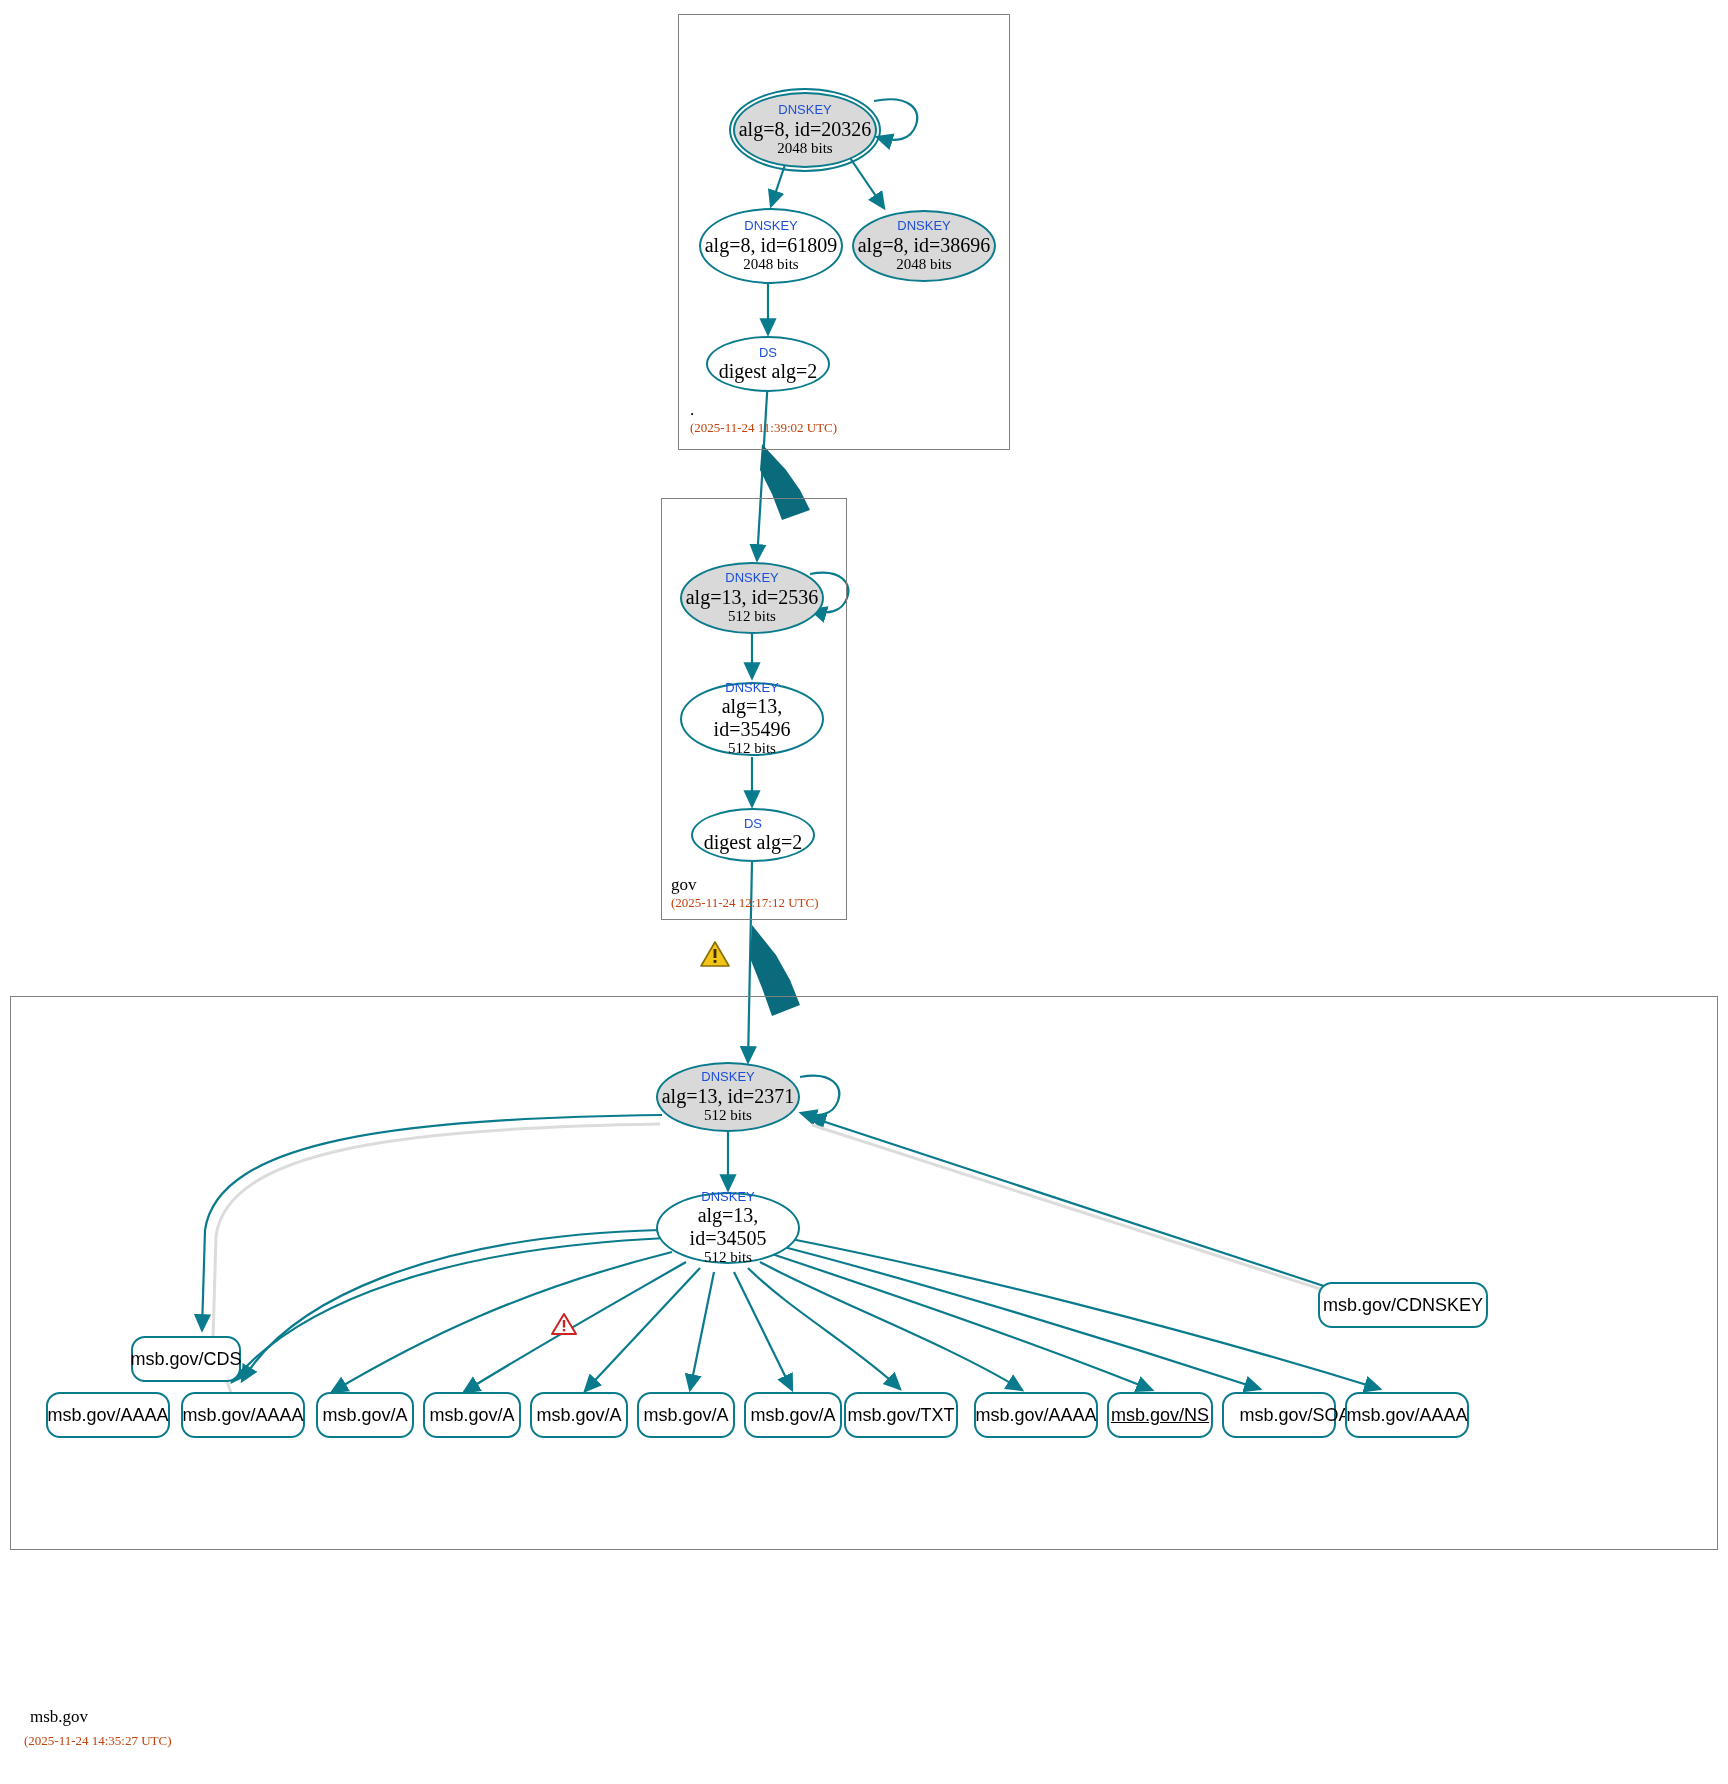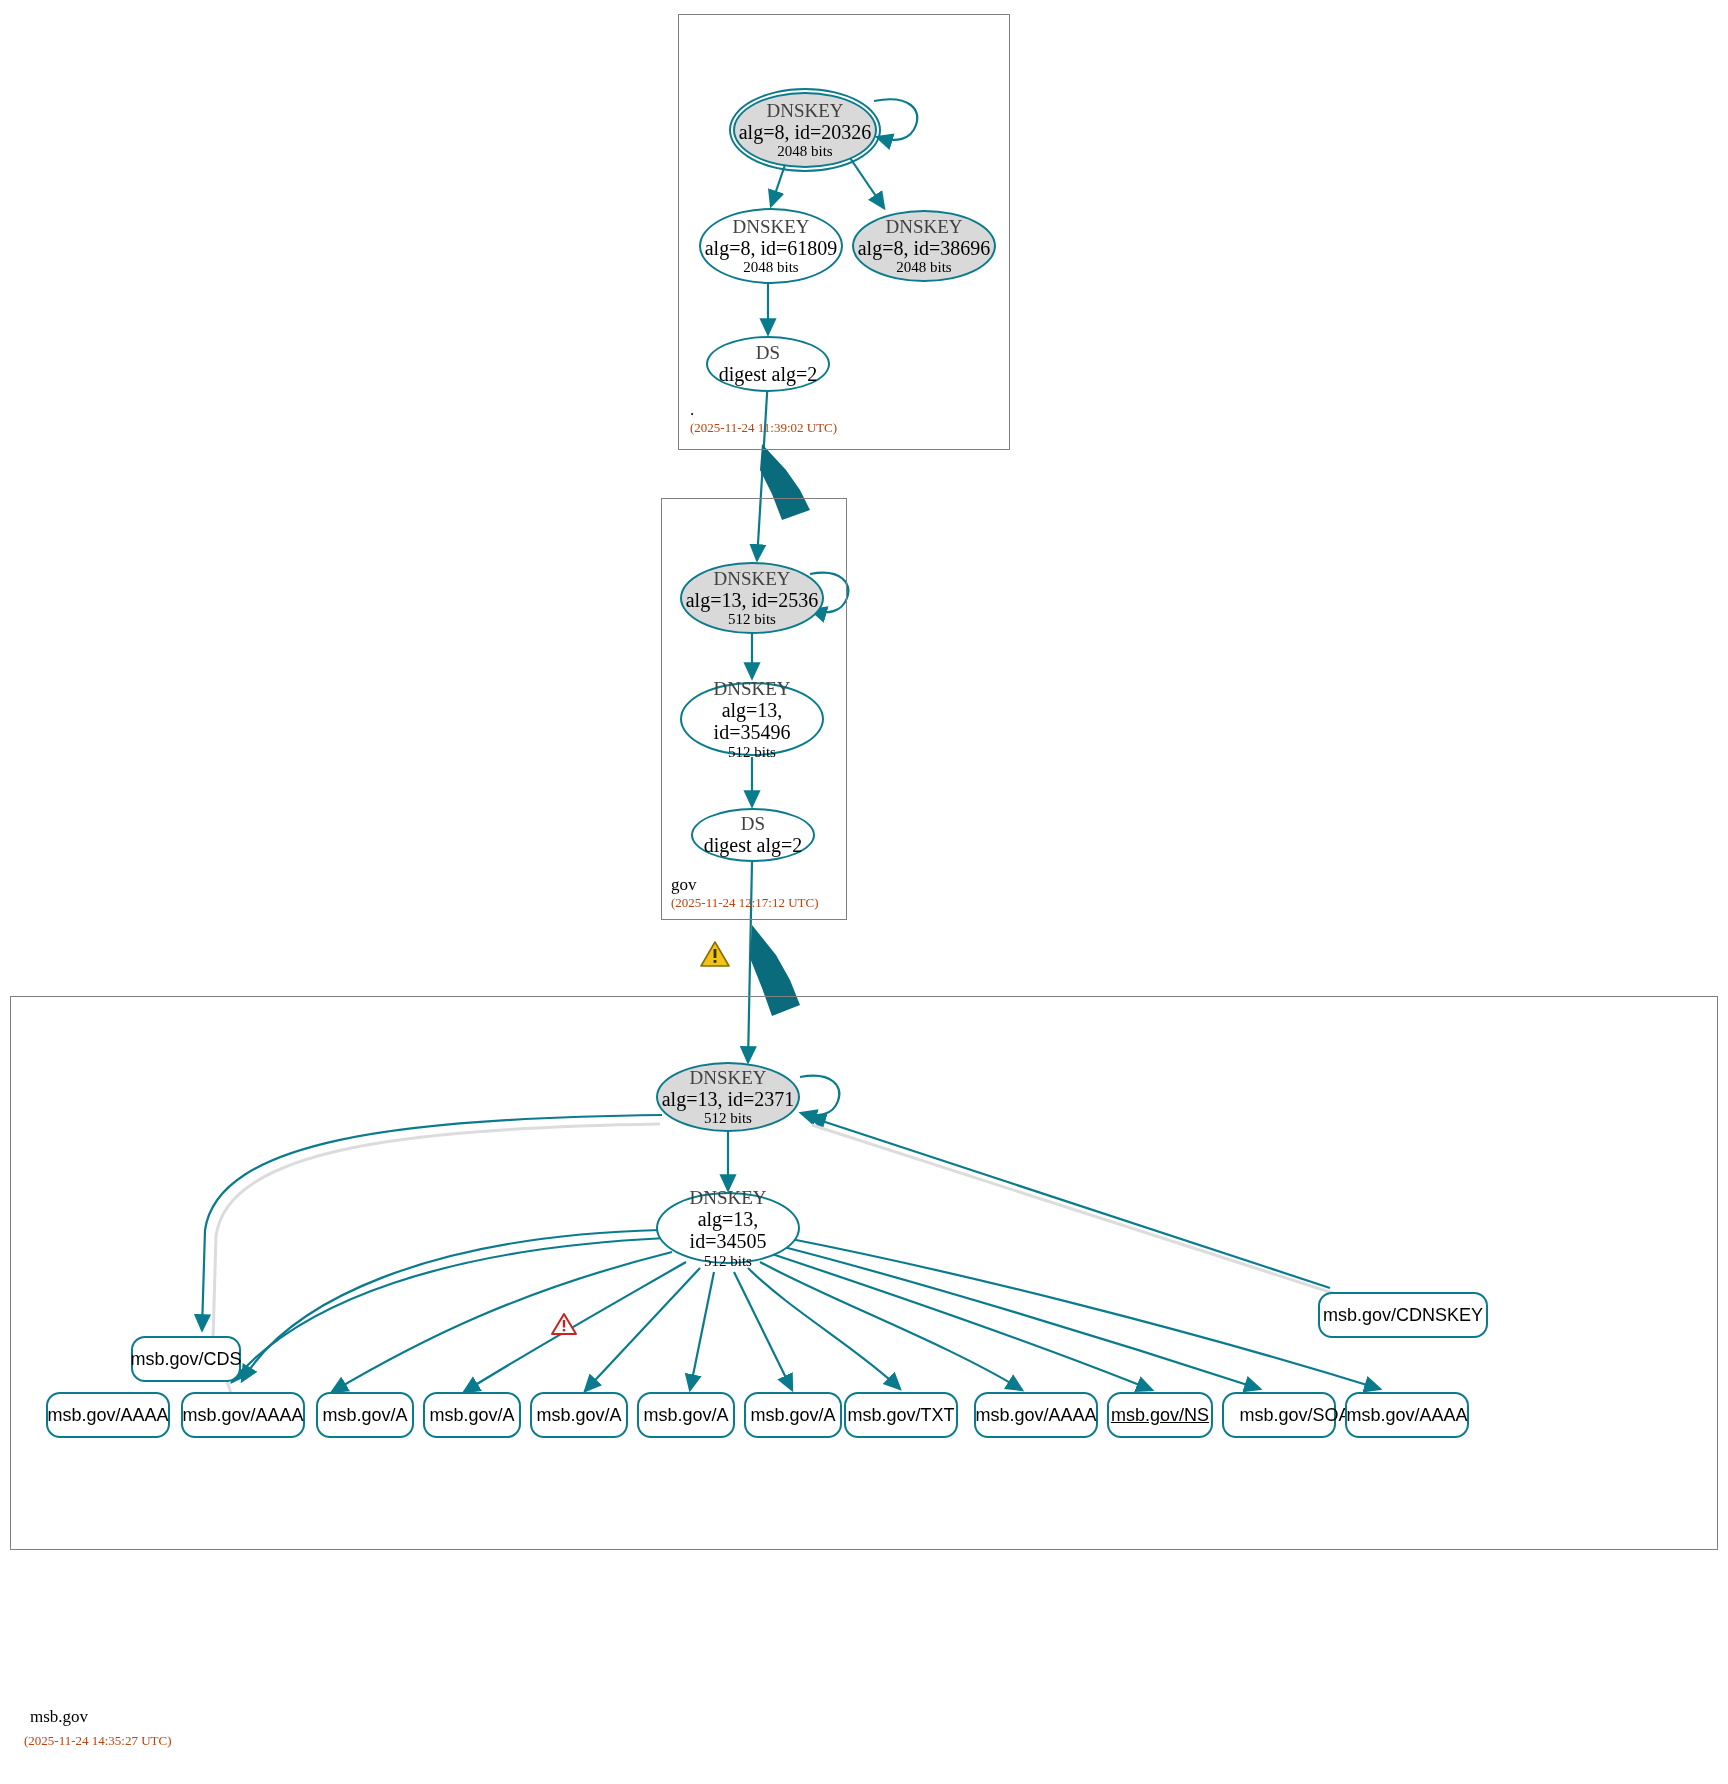--- a/index.html
+++ b/index.html
@@ -9,21 +9,21 @@
   
   .zone{position:absolute;border:1px solid #808080;background:transparent;box-sizing:border-box;}
   .zone-label{position:absolute;font-family:"Liberation Serif", serif;font-size:17px;color:#000;white-space:nowrap;}
   .zone-ts{position:absolute;font-family:"Liberation Serif", serif;font-size:13px;color:#c2410c;white-space:nowrap;}
 
   
   .node{position:absolute;box-sizing:border-box;border:2.2px solid #0a7b8c;border-radius:50%;
         display:flex;flex-direction:column;align-items:center;justify-content:center;
         background:#ffffff;text-align:center;line-height:1.12;}
   .node.filled{background:#d9d9d9;}
-  .node .t1{font-family:Liberation Serif, serif;font-size:19px;color:#404040;}
+  .node .t1{font-family:Liberation Sans, sans-serif;font-size:13px;color:#1d4ed8;}
   .node .t2{font-family:"Liberation Serif", serif;font-size:20px;color:#000;}
   .node .t3{font-family:"Liberation Serif", serif;font-size:15px;color:#000;}
   .dblring{position:absolute;border:2.2px solid #0a7b8c;border-radius:50%;box-sizing:border-box;pointer-events:none;}
 
   
   .rr{position:absolute;box-sizing:border-box;border:2.2px solid #0a7b8c;border-radius:14px;
       background:#fff;display:flex;align-items:center;justify-content:center;
       font-family:"Liberation Sans", sans-serif;font-size:18px;color:#000;white-space:nowrap;}
 
   svg.edges{position:absolute;left:0;top:0;width:1728px;height:1784px;pointer-events:none;}
@@ -179,21 +179,21 @@
   </div>
 
   <div class="warn" style="left:551px;top:1312px;width:26px;height:24px;">
     <svg width="26" height="24" viewBox="0 0 26 24">
       <path d="M13,2 L25,22 L1,22 z" fill="#ffffff" stroke="#cc2222" stroke-width="2" stroke-linejoin="round"></path>
       <rect x="11.8" y="8" width="2.4" height="7.5" fill="#cc2222"></rect>
       <rect x="11.8" y="17" width="2.4" height="2.4" fill="#cc2222"></rect>
     </svg>
   </div>
 
-  <div class="rr" style="left:1318px;top:1282px;width:170px;height:46px;margin-top:10px;">msb.gov/CDNSKEY</div>
+  <div class="rr" style="left:1318px;top:1282px;width:170px;height:46px;">msb.gov/CDNSKEY</div>
   <div class="rr" style="left:131px;top:1336px;width:110px;height:46px;">msb.gov/CDS</div>
 
   <div class="rr" style="left:46px;top:1392px;width:124px;height:46px;">msb.gov/AAAA</div>
   <div class="rr" style="left:181px;top:1392px;width:124px;height:46px;">msb.gov/AAAA</div>
   <div class="rr" style="left:316px;top:1392px;width:98px;height:46px;">msb.gov/A</div>
   <div class="rr" style="left:423px;top:1392px;width:98px;height:46px;">msb.gov/A</div>
   <div class="rr" style="left:530px;top:1392px;width:98px;height:46px;">msb.gov/A</div>
   <div class="rr" style="left:637px;top:1392px;width:98px;height:46px;">msb.gov/A</div>
   <div class="rr" style="left:744px;top:1392px;width:98px;height:46px;">msb.gov/A</div>
   <div class="rr" style="left:844px;top:1392px;width:114px;height:46px;">msb.gov/TXT</div>

